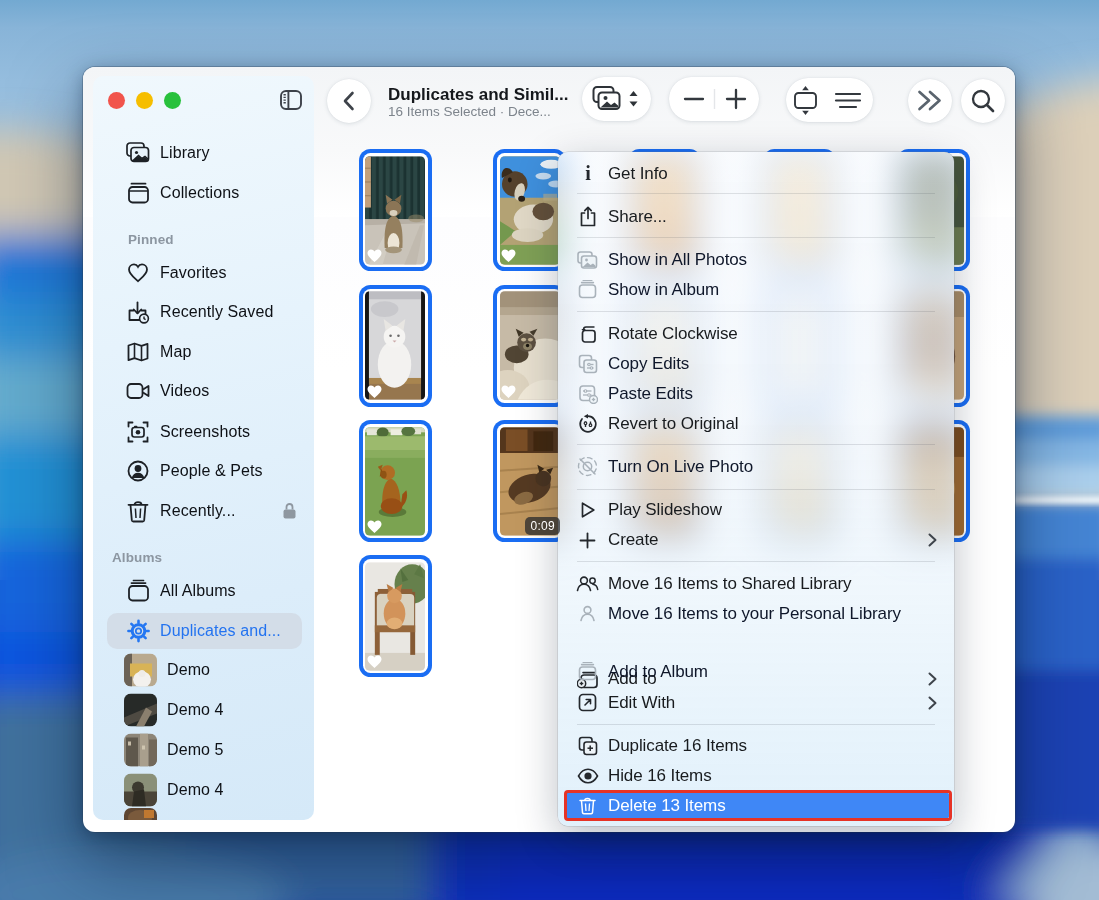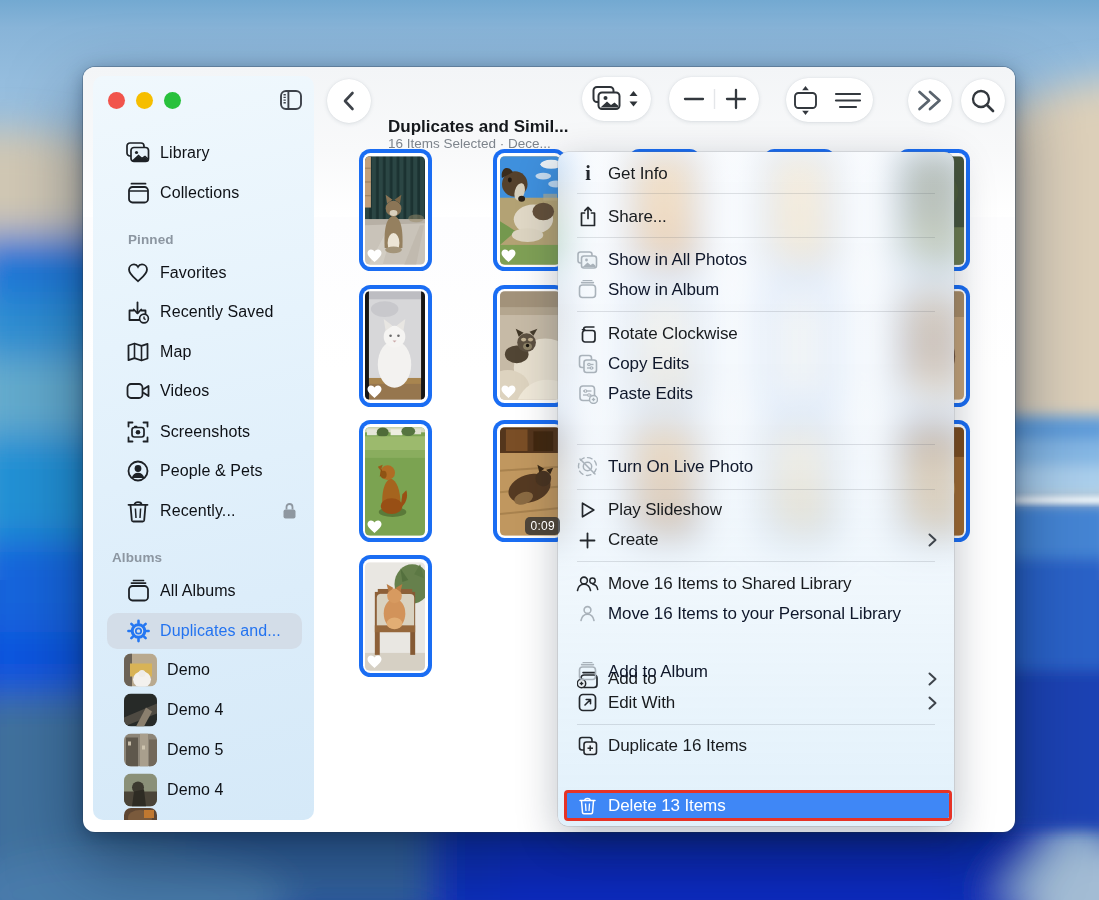--- a/index.html
+++ b/index.html
@@ -14,21 +14,21 @@
 .srow{position:absolute;left:0;width:220px;height:34px;}
 .sic{position:absolute;left:31px;top:50%;transform:translateY(-50%);width:28px;display:flex;justify-content:center;align-items:center;}
 .stx{position:absolute;left:67px;top:50%;transform:translateY(-50%);font-size:16px;color:#0e1116;letter-spacing:.1px;white-space:nowrap;}
 .shead{position:absolute;left:19px;font-size:13.5px;font-weight:bold;color:#8c96a1;letter-spacing:.1px;}
 .thumb{position:absolute;left:31px;top:50%;transform:translateY(-50%);width:33px;height:33px;border-radius:7px;overflow:hidden;}
 .selpill{position:absolute;left:14px;top:537px;width:195px;height:36px;border-radius:10px;background:#d3dde8;}
 
 .circbtn{position:absolute;width:44px;height:44px;border-radius:50%;background:#fff;box-shadow:0 1px 4px rgba(40,60,80,.13),0 0 1px rgba(40,60,80,.12);display:flex;align-items:center;justify-content:center;}
 .pill{position:absolute;height:44px;border-radius:22px;background:#fff;box-shadow:0 1px 4px rgba(40,60,80,.13),0 0 1px rgba(40,60,80,.12);display:flex;align-items:center;justify-content:center;}
 #ttl{position:absolute;left:305px;top:18px;width:190px;}
-#ttl .t1{font-size:17px;font-weight:bold;color:#15181c;white-space:nowrap;overflow:hidden;text-overflow:ellipsis;width:182px;margin-top:32px;}
+#ttl .t1{font-size:17px;font-weight:bold;color:#15181c;white-space:nowrap;overflow:hidden;text-overflow:ellipsis;width:182px;}
 #ttl .t2{font-size:13.5px;color:#7d848c;margin-top:-1px;white-space:nowrap;overflow:hidden;width:178px;}
 
 .ph{position:absolute;width:73px;height:122px;border-radius:11.5px;background:#1a6df3;}
 .ph .whitegap{position:absolute;inset:4px;border-radius:7.5px;background:#fff;}
 .ph .im{position:absolute;inset:6.5px;border-radius:5px;overflow:hidden;}.im svg{width:100%;height:100%;display:block;}
 .heart{position:absolute;left:8px;bottom:8px;width:15px;height:14px;z-index:3;}
 .vbadge{position:absolute;right:6px;bottom:7px;z-index:3;background:rgba(35,38,42,.72);color:#fff;font-size:12px;border-radius:5px;padding:2px 5px;letter-spacing:.3px;}
 
 #menu{position:absolute;left:558px;top:152px;width:396px;height:674px;border-radius:10px;background:#fdfdfe;box-shadow:0 12px 40px rgba(10,25,45,.28),0 0 0 0.5px rgba(120,130,140,.35);}
 #menuclip{position:absolute;inset:0;border-radius:10px;overflow:hidden;}
@@ -737,20 +737,33 @@
           <line x1="5" y1="11" x2="13.5" y2="11" stroke="#a9b2ba" stroke-width="1.3"></line>
           <circle cx="7.5" cy="7" r="1.3" fill="#fff" stroke="#a9b2ba" stroke-width="1.1"></circle>
           <circle cx="11" cy="11" r="1.3" fill="#fff" stroke="#a9b2ba" stroke-width="1.1"></circle>
           <circle cx="15.5" cy="15.5" r="4" fill="#eef4f8" stroke="#a9b2ba" stroke-width="1.4"></circle>
           <line x1="15.5" y1="13.8" x2="15.5" y2="17.2" stroke="#a9b2ba" stroke-width="1.3"></line>
           <line x1="13.8" y1="15.5" x2="17.2" y2="15.5" stroke="#a9b2ba" stroke-width="1.3"></line>
         </svg>
       </span>
       <span class="lb">Paste Edits</span>
     </div>
+  <div class="mi" style="top:256.5px;">
+      <span class="ic">
+        <svg width="20" height="20" viewBox="0 0 20 20">
+          <path d="M10 2.2 A7.8 7.8 0 1 1 4 5" fill="none" stroke="#24282d" stroke-width="1.7" stroke-linecap="round"></path>
+          <path d="M10 0 L10 4.6 L5.8 2.3 Z" fill="#24282d"></path>
+          <line x1="7.5" y1="7.5" x2="7.5" y2="13" stroke="#24282d" stroke-width="1.4"></line>
+          <line x1="12.5" y1="7.5" x2="12.5" y2="13" stroke="#24282d" stroke-width="1.4"></line>
+          <circle cx="7.5" cy="9.2" r="1.3" fill="#fff" stroke="#24282d" stroke-width="1.2"></circle>
+          <circle cx="12.5" cy="11.2" r="1.3" fill="#fff" stroke="#24282d" stroke-width="1.2"></circle>
+        </svg>
+      </span>
+      <span class="lb">Revert to Original</span>
+    </div>
   <div class="msep" style="top:291.5px;"></div>
   <div class="mi dis" style="top:299.5px;">
       <span class="ic">
         <svg width="21" height="21" viewBox="0 0 21 21">
           <circle cx="10.5" cy="10.5" r="4.2" fill="none" stroke="#a9b2ba" stroke-width="1.5"></circle>
           <g stroke="#a9b2ba" stroke-width="1.4" stroke-linecap="round">
             <path d="M10.5 1.6 A8.9 8.9 0 0 1 15 2.8" fill="none"></path>
             <path d="M17.6 4.9 A8.9 8.9 0 0 1 19.3 9" fill="none"></path>
             <path d="M19.1 13 A8.9 8.9 0 0 1 16.6 16.9" fill="none"></path>
             <path d="M13.9 18.7 A8.9 8.9 0 0 1 9.4 19.4" fill="none"></path>
@@ -847,20 +860,29 @@
       <span class="ic">
         <svg width="20" height="20" viewBox="0 0 20 20">
           <rect x="1.5" y="1.5" width="12.5" height="12.5" rx="2.5" fill="none" stroke="#24282d" stroke-width="1.6"></rect>
           <rect x="6" y="6" width="12.5" height="12.5" rx="2.5" fill="#eef4f8" stroke="#24282d" stroke-width="1.6"></rect>
           <line x1="12.2" y1="9.5" x2="12.2" y2="15" stroke="#24282d" stroke-width="1.5"></line>
           <line x1="9.5" y1="12.2" x2="15" y2="12.2" stroke="#24282d" stroke-width="1.5"></line>
         </svg>
       </span>
       <span class="lb">Duplicate 16 Items</span>
     </div>
+  <div class="mi" style="top:609px;">
+      <span class="ic">
+        <svg width="22" height="16" viewBox="0 0 22 16">
+          <path d="M1.5 8 C4 3.5 7.3 1.3 11 1.3 C14.7 1.3 18 3.5 20.5 8 C18 12.5 14.7 14.7 11 14.7 C7.3 14.7 4 12.5 1.5 8 Z" fill="none" stroke="#24282d" stroke-width="1.6"></path>
+          <circle cx="11" cy="8" r="3.6" fill="#24282d"></circle>
+        </svg>
+      </span>
+      <span class="lb">Hide 16 Items</span>
+    </div>
   <div id="delrow"></div>
   <div class="mi" style="top:638.5px;">
       <span class="ic">
         <svg width="17" height="19" viewBox="0 0 17 19">
           <path d="M2.5 4.8 L3.5 16.7 C3.6 17.4 4.1 17.8 4.8 17.8 L12.2 17.8 C12.9 17.8 13.4 17.4 13.5 16.7 L14.5 4.8" fill="none" stroke="#ffffff" stroke-width="1.5"></path>
           <line x1="1" y1="4.6" x2="16" y2="4.6" stroke="#ffffff" stroke-width="1.5" stroke-linecap="round"></line>
           <path d="M5.8 4.4 C5.8 1.8 11.2 1.8 11.2 4.4" fill="none" stroke="#ffffff" stroke-width="1.5"></path>
           <line x1="6.5" y1="7.5" x2="7" y2="15" stroke="#ffffff" stroke-width="1.3"></line>
           <line x1="10.5" y1="7.5" x2="10" y2="15" stroke="#ffffff" stroke-width="1.3"></line>
         </svg>

